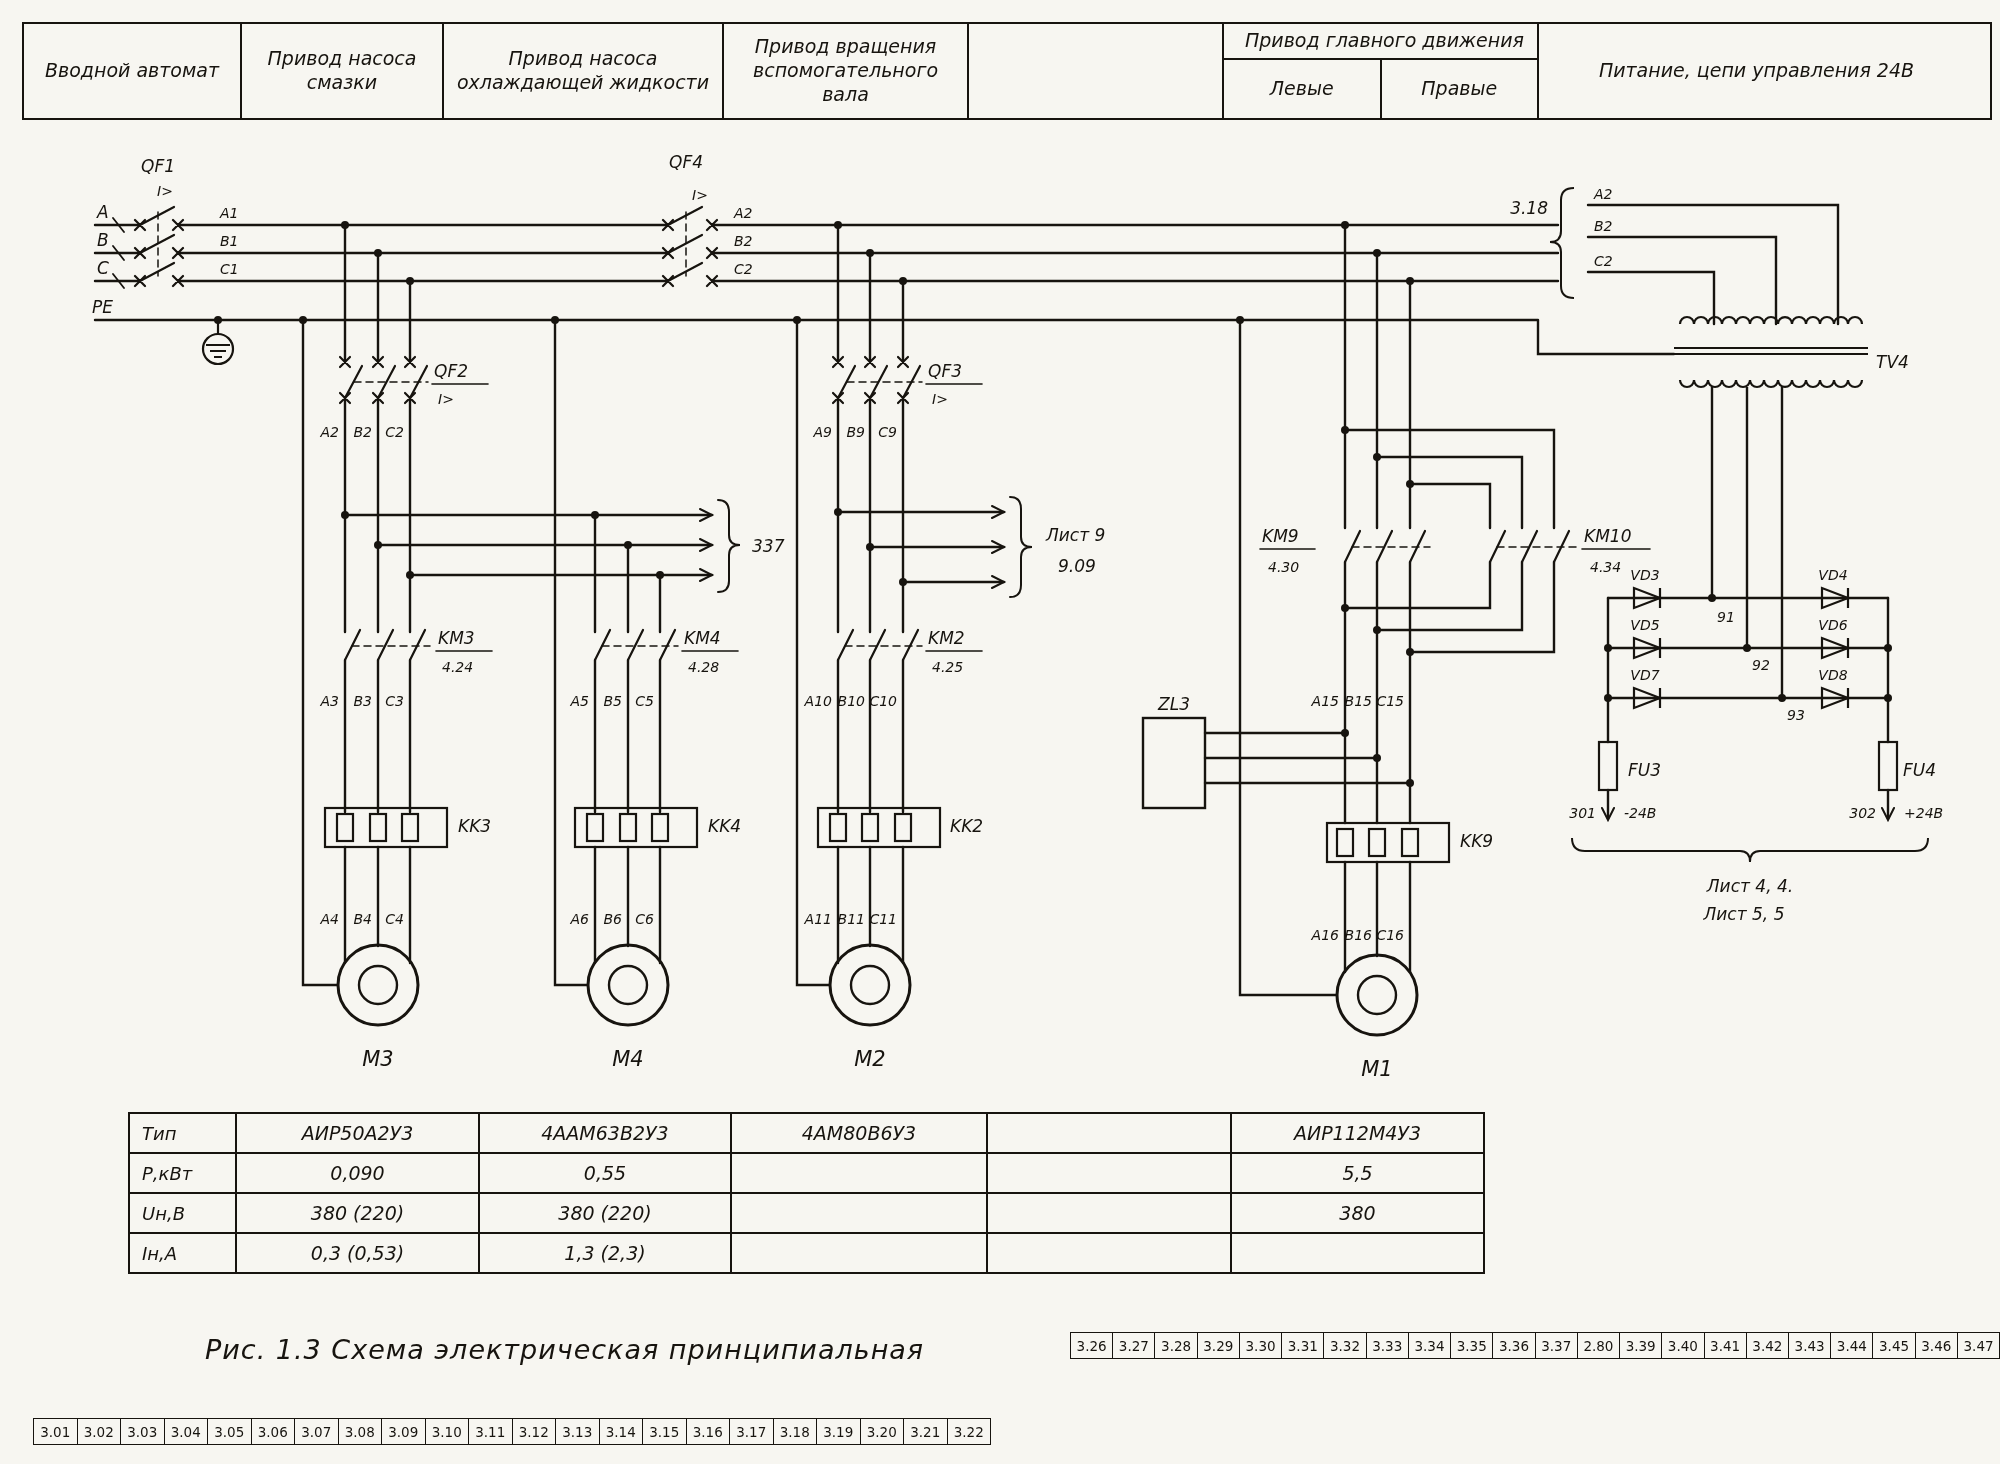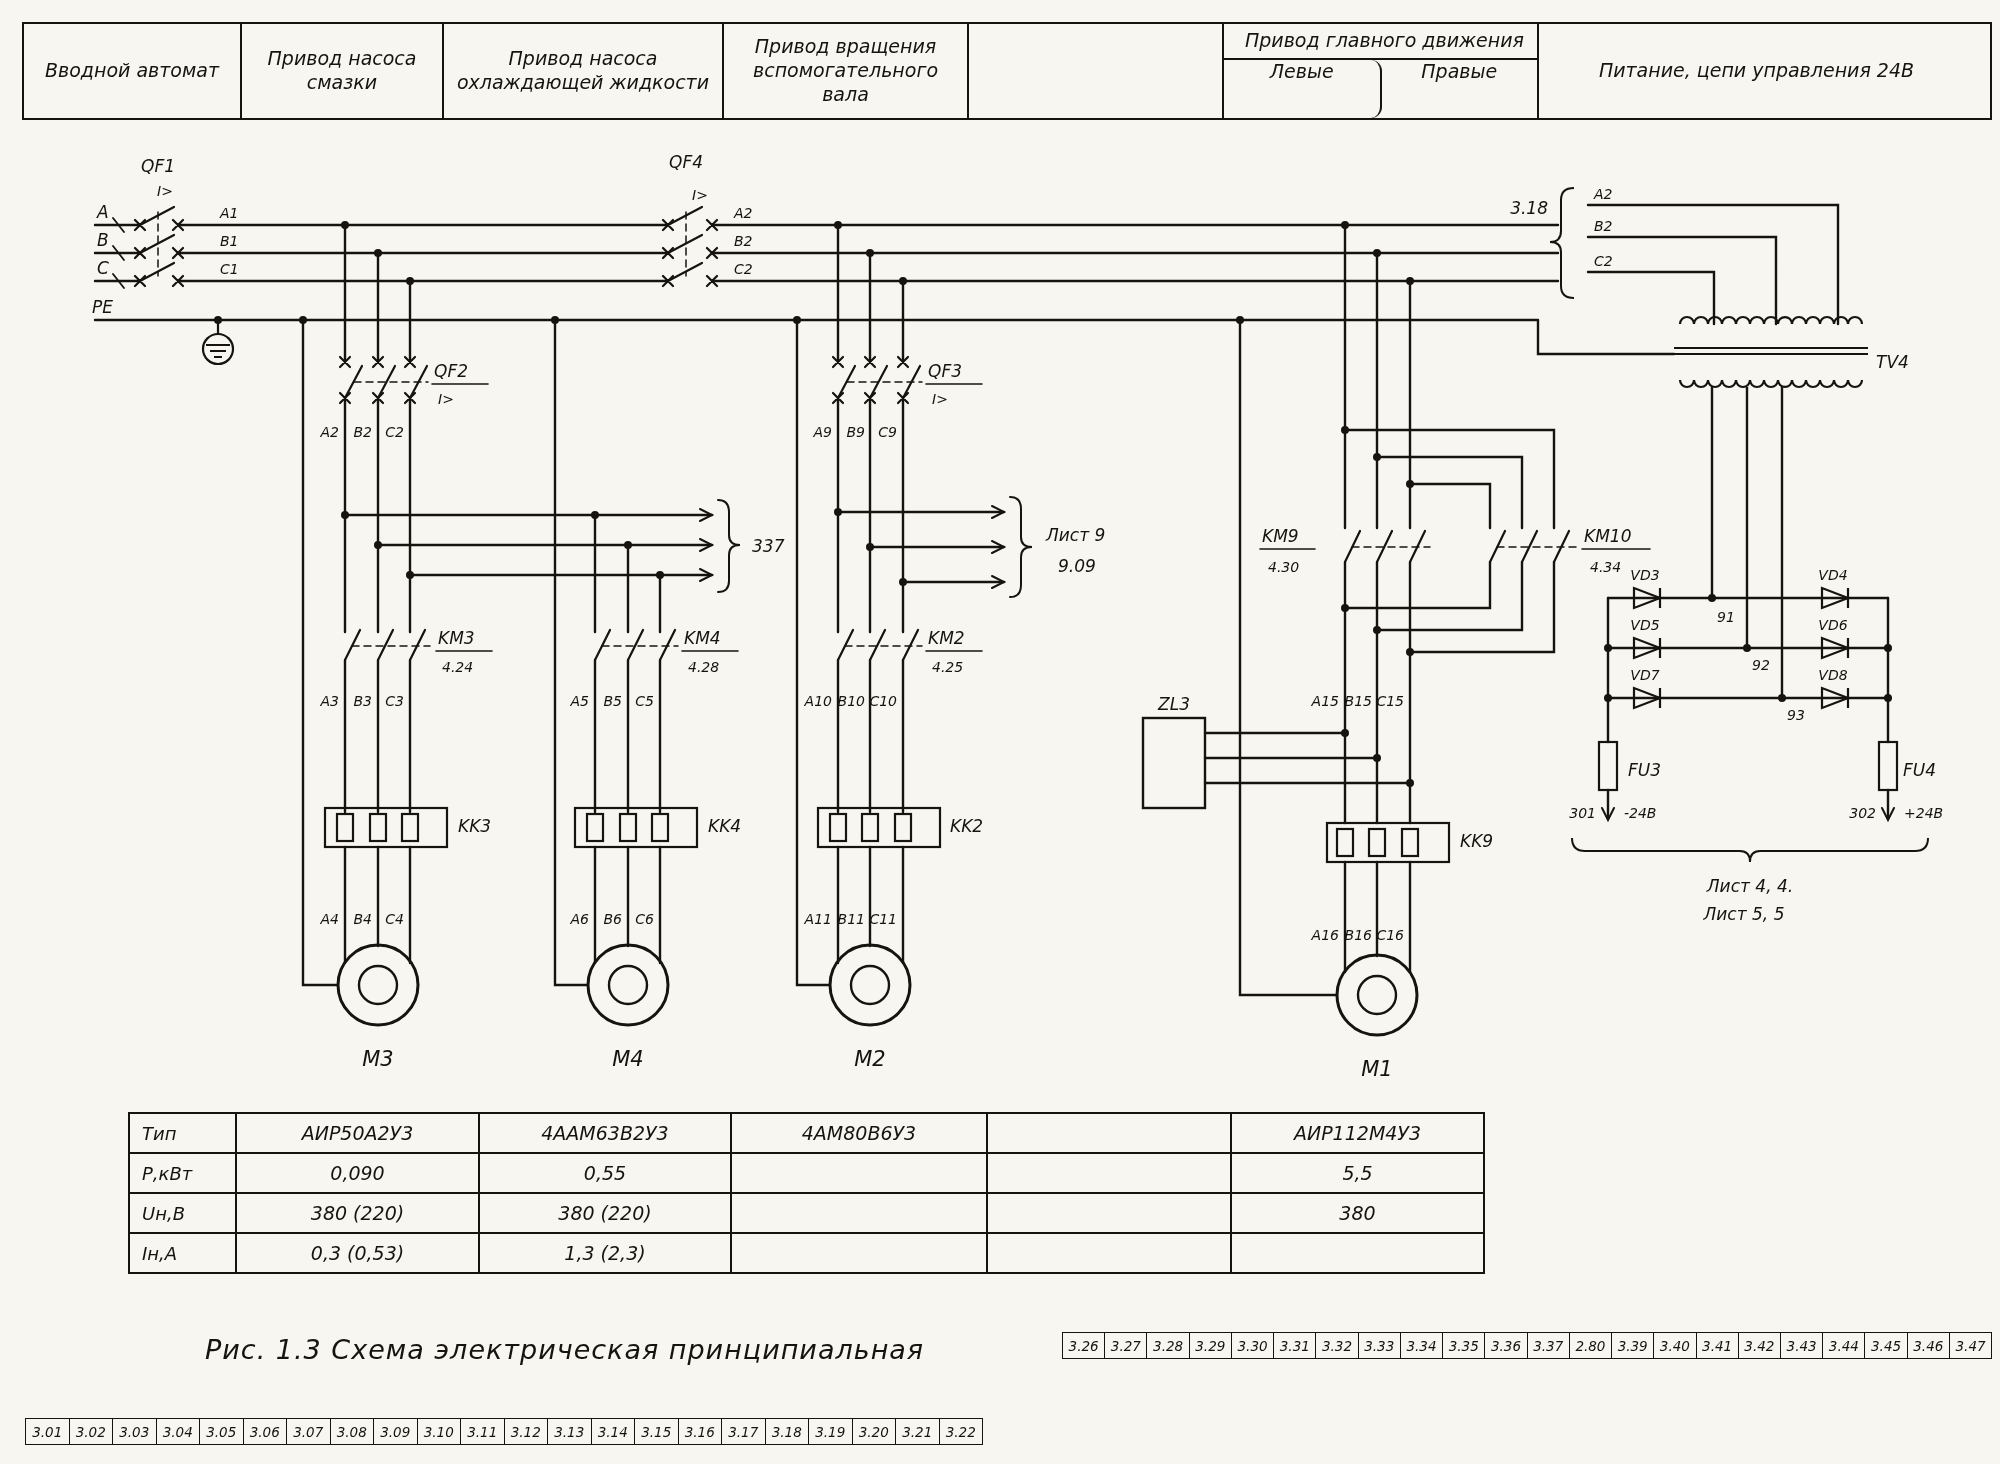--- a/index.html
+++ b/index.html
@@ -8,35 +8,35 @@
   .schematic-svg { position:absolute; left:0; top:0; }
 
   
   .header-table { position:absolute; left:22px; top:22px; width:1970px; height:98px;
     display:flex; border:2.5px solid #17140f; font-style:italic; font-size:19px; text-align:center; }
   .hcell { border-right:2.5px solid #17140f; display:flex; align-items:center; justify-content:center; padding:2px 8px; line-height:1.25; }
   .hcell:last-child { border-right:none;text-align:right; }
   .hmain { flex-direction:column; padding:0; }
   .hmain-top { flex:0 0 38%; width:100%; display:flex; align-items:center; justify-content:center; border-bottom:2.5px solid #17140f;padding-left:8px; }
   .hmain-bottom { flex:1; width:100%; display:flex; }
-  .hmain-bottom > div { flex:1; display:flex; align-items:flex-start; justify-content:center;border-radius:11px; }
+  .hmain-bottom > div { flex:1; display:flex; align-items:center; justify-content:center; }
   .hmain-bottom > div:first-child { border-right:2.5px solid #17140f; }
 
   
   svg text { font-family:"DejaVu Sans",sans-serif; font-style:italic; fill:#17140f; }
   .sm { font-size:14px; } .md { font-size:17px; } .lg { font-size:21px; }
 
   
   .spec-table { position:absolute; left:128px; top:1112px; border-collapse:collapse; font-style:italic; font-size:19px; }
   .spec-table td { border:2.2px solid #17140f; height:36px; text-align:center; padding:8px 8px; }
   .spec-table td.rl { text-align:left; padding-left:12px; font-size:18px; }
 
   .caption { position:absolute; left:205px; top:1334px; font-style:italic; font-size:27px; letter-spacing:1px; }
 
-  .strip { position:absolute; display:flex; font-style:italic; font-size:13.5px; }
+  .strip { position:absolute; display:flex; font-size:13.5px;margin-left:8px; }
   .strip .cell { flex:1 1 0; border:1.7px solid #17140f; border-left:none;
     display:flex; align-items:center; justify-content:center; white-space:nowrap; }
   .strip .cell:first-child { border-left:1.7px solid #17140f; }
   .strip-top { left:1062px; top:1332px; width:930px; height:27px; }
   .strip-bottom { left:25px; top:1418px; width:958px; height:27px; }
 </style>
 </head>
 <body>
 
 <div class="page">

